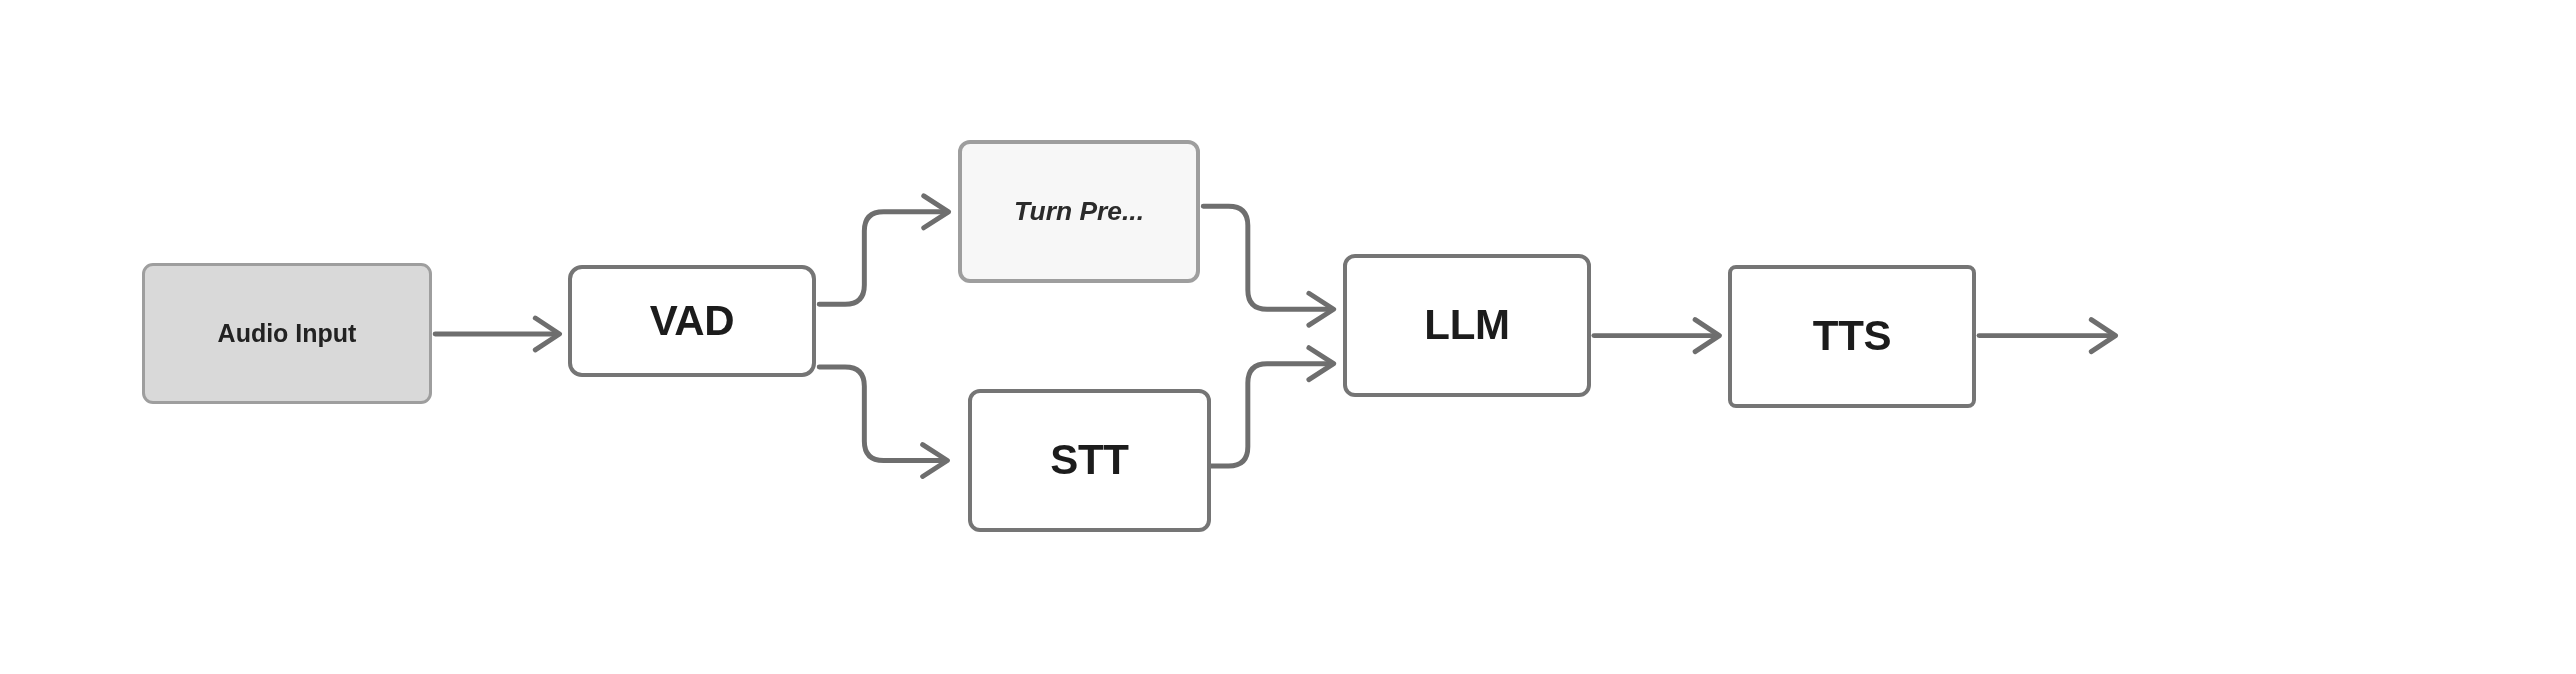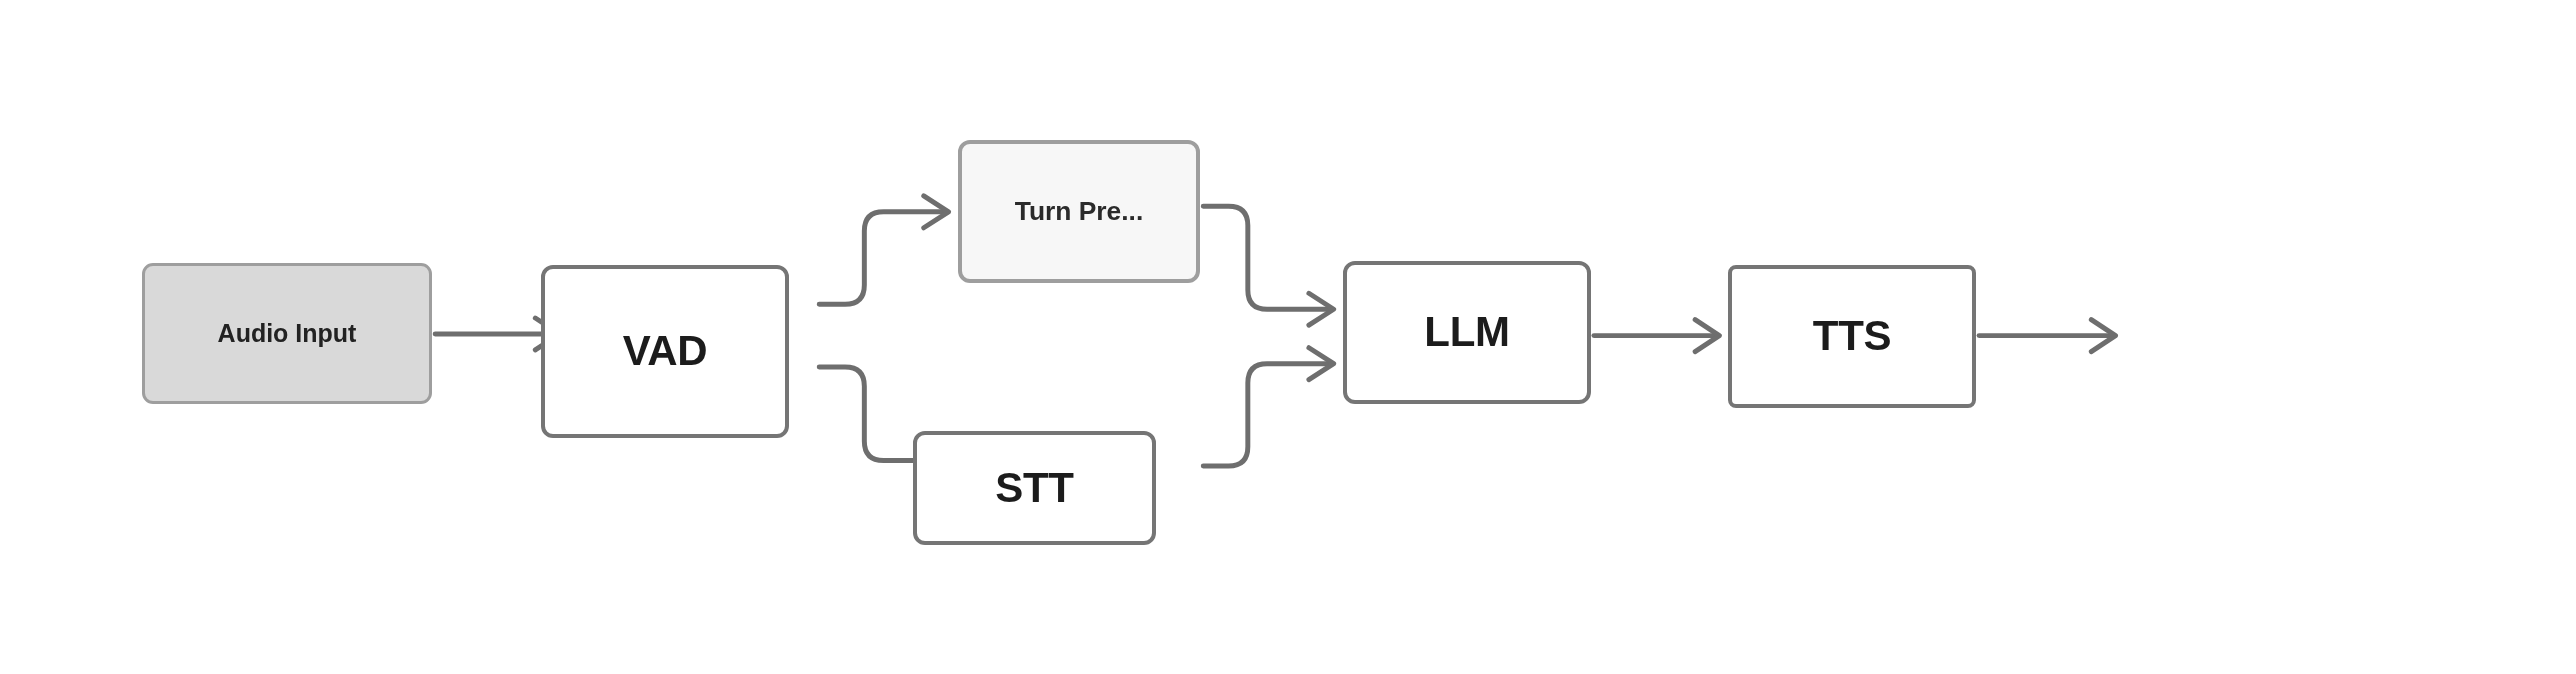--- a/index.html
+++ b/index.html
@@ -70,20 +70,21 @@
     font-size: 42px;
     font-weight: 700;
   }
   
   .node.aux {
     background: #f7f7f7;
     border-color: #9e9e9e;
     border-width: 4.4px;
     border-radius: 12px;
     color: #2b2b2b;
+    font-style: italic;
   }
   .node.aux .node-label {
     font-size: 26.4px;
     font-weight: 700;
     letter-spacing: 0px;
   }
 </style>
 </head>
 <body>
 
@@ -127,33 +128,33 @@
         <path d="M 3800 581 L 3844 610 L 3800 639"></path>
       </g>
 
     </g>
   </svg>
 
   <div class="node io" style="left:142px;  top:263px; width:290px; height:141px;">
     <span class="node-label">Audio Input</span>
   </div>
 
-  <div class="node proc" style="left:541px; top:265px; width:248px; height:173px;">
+  <div class="node proc" style="left:568px; top:265px; width:248px; height:112px;border-radius:14px;">
     <span class="node-label">VAD</span>
   </div>
 
   <div class="node aux" style="left:958px; top:140px; width:242px; height:143px;">
     <span class="node-label">Turn Pre...</span>
   </div>
 
-  <div class="node proc" style="left:913px; top:389px; width:243px; height:114px;margin-top:42px;">
+  <div class="node proc" style="left:968px; top:389px; width:243px; height:143px;">
     <span class="node-label">STT</span>
   </div>
 
-  <div class="node proc" style="left:1343px; top:261px; width:248px; height:143px;">
+  <div class="node proc" style="left:1343px; top:254px; width:248px; height:143px;">
     <span class="node-label">LLM</span>
   </div>
 
   <div class="node proc" style="left:1728px; top:265px; width:248px; height:143px;border-radius:8px;">
     <span class="node-label">TTS</span>
   </div>
 
 
 </div>
 

